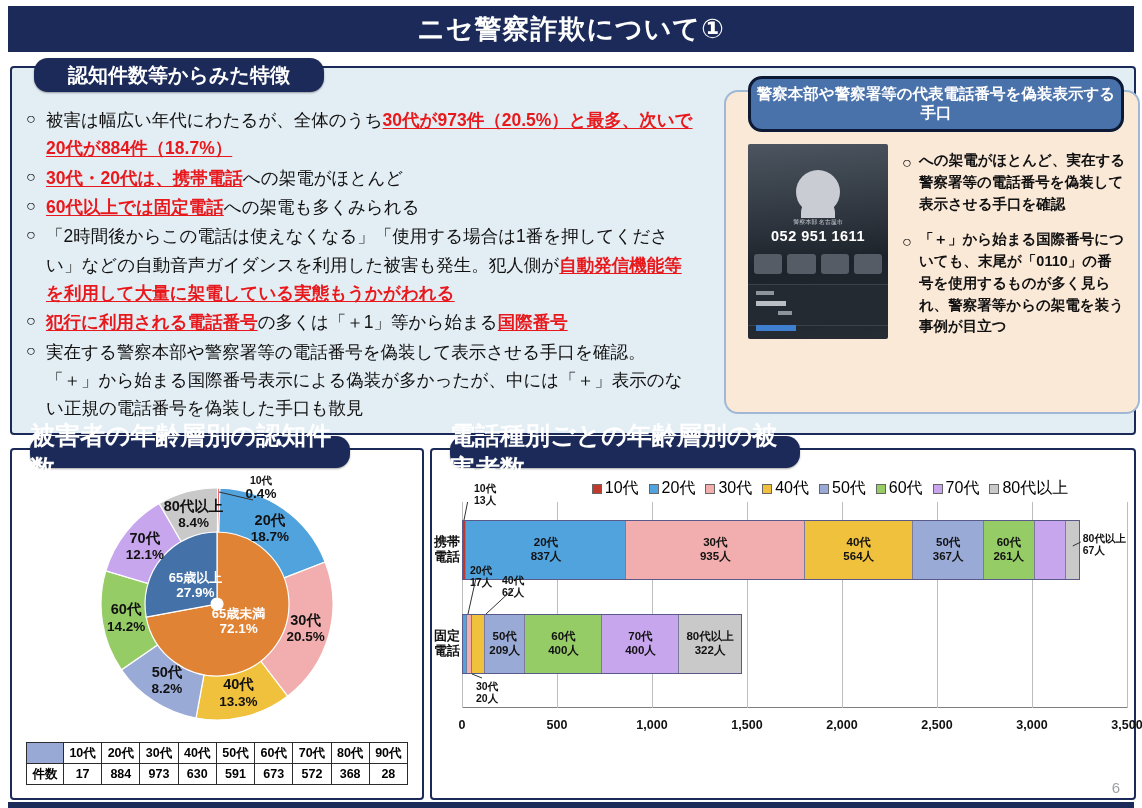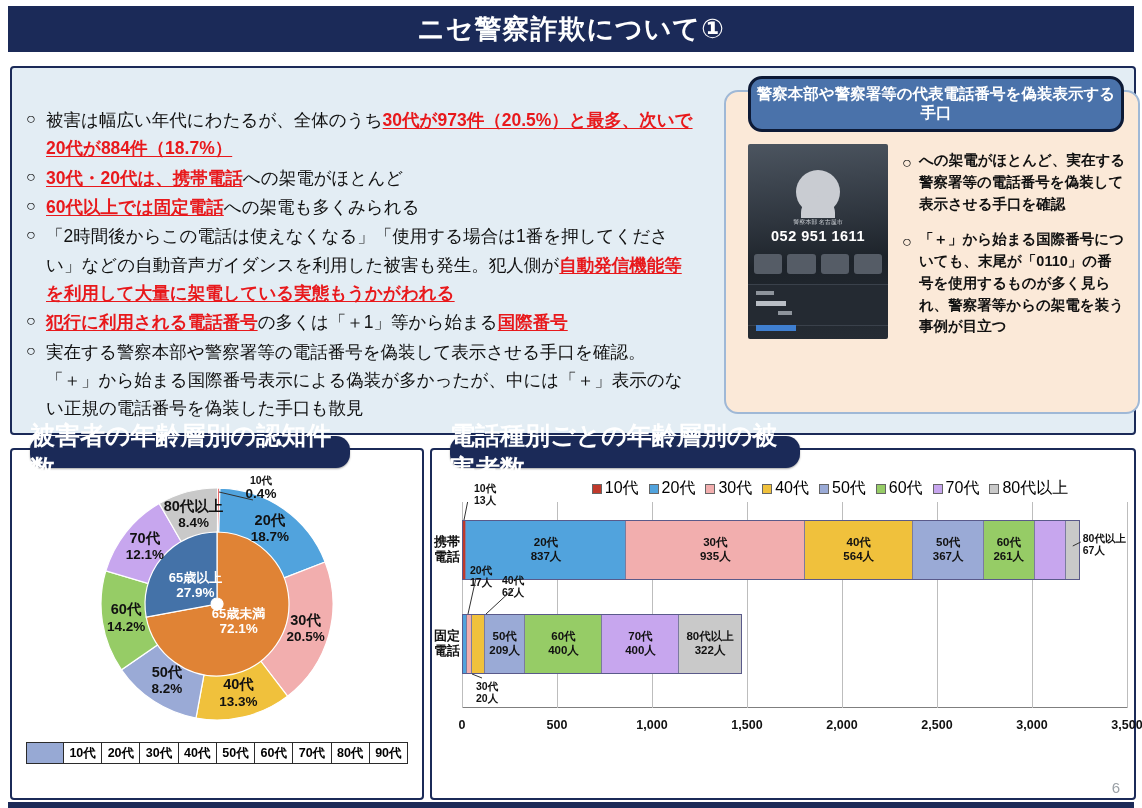--- a/index.html
+++ b/index.html
@@ -133,20 +133,21 @@
   .bottombar{position:absolute;left:8px;bottom:0;width:1126px;height:6px;background:#1b2a58;}
 </style>
 </head>
 <body>
 
 <div class="page">
 
   <div class="titlebar">ニセ警察詐欺について①</div>
 
   <div class="upper-panel">
+    <div class="ribbon ribbon-main">認知件数等からみた特徴</div>
     <div class="bullets" id="feature-bullets">
         <div class="bullet">
           <span class="mark">○</span>
           <span class="txt"><span>被害は幅広い年代にわたるが、全体のうち</span><span class="hl">30代が973件（20.5%）と最多、次いで20代が884件（18.7%）</span></span>
         </div>
         <div class="bullet">
           <span class="mark">○</span>
           <span class="txt"><span class="hl">30代・20代は、携帯電話</span><span>への架電がほとんど</span></span>
         </div>
         <div class="bullet">
@@ -270,20 +271,32 @@
             <td class="hdr-blank"></td>
             <td class="hdr">10代</td>
             <td class="hdr">20代</td>
             <td class="hdr">30代</td>
             <td class="hdr">40代</td>
             <td class="hdr">50代</td>
             <td class="hdr">60代</td>
             <td class="hdr">70代</td>
             <td class="hdr">80代</td>
             <td class="hdr">90代</td>
+          </tr>
+          <tr>
+            <td class="rowlbl">件数</td>
+            <td>17</td>
+            <td>884</td>
+            <td>973</td>
+            <td>630</td>
+            <td>591</td>
+            <td>673</td>
+            <td>572</td>
+            <td>368</td>
+            <td>28</td>
           </tr>
         </tbody>
     </table>
   </div>
 
   <div class="lower-right">
     <div class="ribbon ribbon-sub ribbon-r">電話種別ごとの年齢層別の被害者数</div>
     <div class="legend" id="bar-legend"><span class="li"><i style="background:#c0392b"></i><span>10代</span></span><span class="li"><i style="background:#51a3dd"></i><span>20代</span></span><span class="li"><i style="background:#f2aeae"></i><span>30代</span></span><span class="li"><i style="background:#f0c13c"></i><span>40代</span></span><span class="li"><i style="background:#9aaad6"></i><span>50代</span></span><span class="li"><i style="background:#96cc66"></i><span>60代</span></span><span class="li"><i style="background:#c7a6ee"></i><span>70代</span></span><span class="li"><i style="background:#c9c9c9"></i><span>80代以上</span></span></div>
     <div class="plot" id="bar-plot">
       <div class="axisline"></div>

